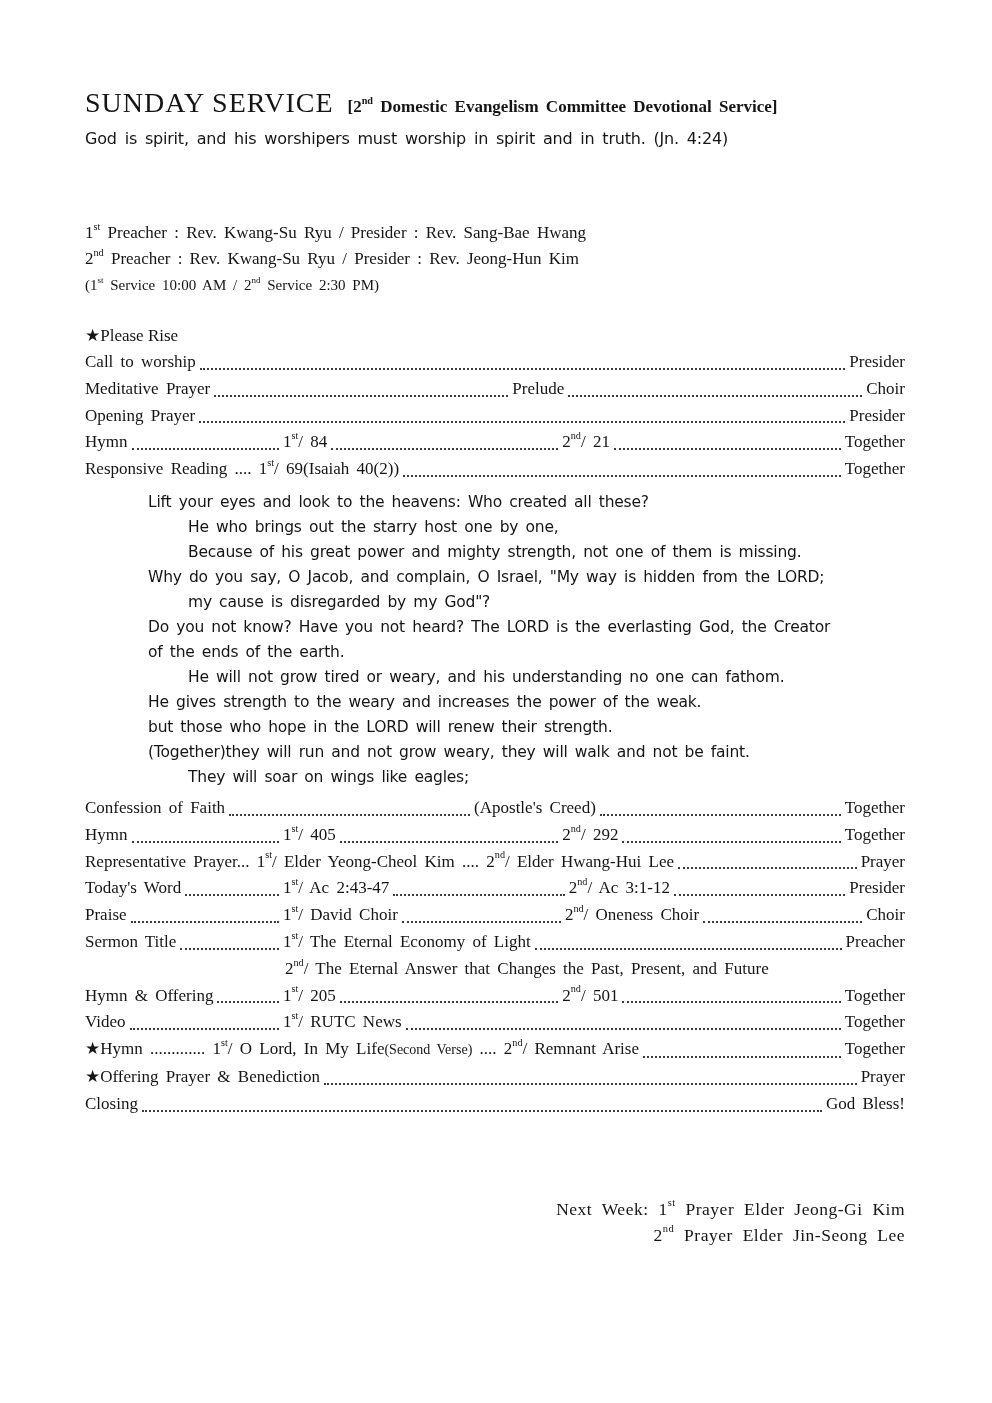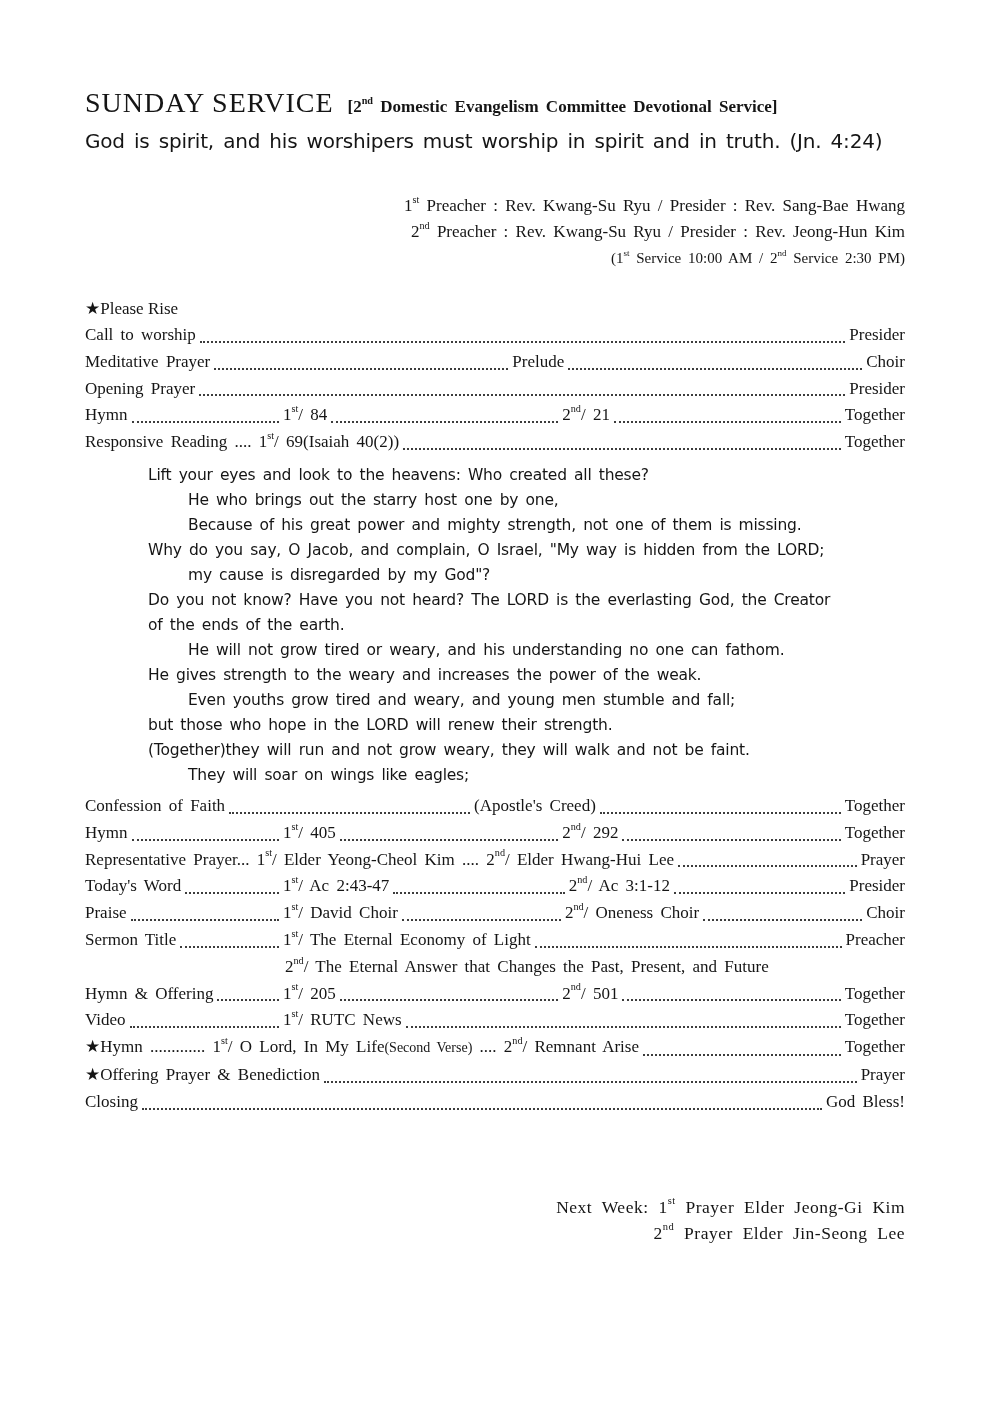--- a/index.html
+++ b/index.html
@@ -10,25 +10,25 @@
     -webkit-font-smoothing:antialiased;
   }
   .page { box-sizing:border-box; width:992px; height:1403px; padding:86px 87px 12px 85px; overflow:hidden; }
 
   
   .title-line { line-height:34px; white-space:nowrap; }
   .title { font-size:28px; letter-spacing:1px; font-weight:500; }
   .title-note { font-size:17px; font-weight:bold; margin-left:10px; word-spacing:3px; }
   .subtitle {
     margin-top:5px; font-family:"DejaVu Sans", sans-serif;
-    font-size:20px; word-spacing:3px; letter-spacing:-0.2px;
-  }
-
-  
-  .service-info { margin-top:40px; text-align:right; font-size:17px; line-height:26px; word-spacing:3px; }
+    font-size:16px; word-spacing:3px; letter-spacing:-0.2px;
+  }
+
+  
+  .service-info { margin-top:72px; text-align:left; font-size:17px; line-height:26px; word-spacing:3px; }
   .service-info .times { font-size:15px; }
 
   
   .please-rise { margin-top:24px; font-size:17px; line-height:27px; }
   .program { font-size:17px; }
   .prog-line { display:flex; align-items:stretch; line-height:26.8px; white-space:nowrap; word-spacing:3px; }
   .seg { white-space:pre; flex:0 0 auto; }
   .lblcol { display:flex; width:198px; flex:0 0 auto; }
   .lblcol .seg { flex:0 0 auto; }
   .fill { flex:1 1 auto; min-width:10px; position:relative; }
@@ -116,21 +116,20 @@
   <section class="scripture" id="scripture">
       <p class="scr">Lift your eyes and look to the heavens: Who created all these?</p>
       <p class="scr b ind">He who brings out the starry host one by one,</p>
       <p class="scr b ind">Because of his great power and mighty strength, not one of them is missing.</p>
       <p class="scr">Why do you say, O Jacob, and complain, O Israel, "My way is hidden from the LORD;</p>
       <p class="scr b ind">my cause is disregarded by my God"?</p>
       <p class="scr">Do you not know? Have you not heard? The LORD is the everlasting God, the Creator</p>
       <p class="scr">of the ends of the earth.</p>
       <p class="scr b ind">He will not grow tired or weary, and his understanding no one can fathom.</p>
       <p class="scr">He gives strength to the weary and increases the power of the weak.</p>
-      <p class="scr b ind">Even youths grow tired and weary, and young men stumble and fall;</p>
       <p class="scr">but those who hope in the LORD will renew their strength.</p>
       <p class="scr b">(Together)they will run and not grow weary, they will walk and not be faint.</p>
       <p class="scr b ind">They will soar on wings like eagles;</p>
     </section>
 
   <section class="program" id="program-bottom">
       <div class="prog-line">
         <span class="seg">Confession of Faith</span>
         <span class="fill"></span>
         <span class="seg">(Apostle's Creed)</span>

